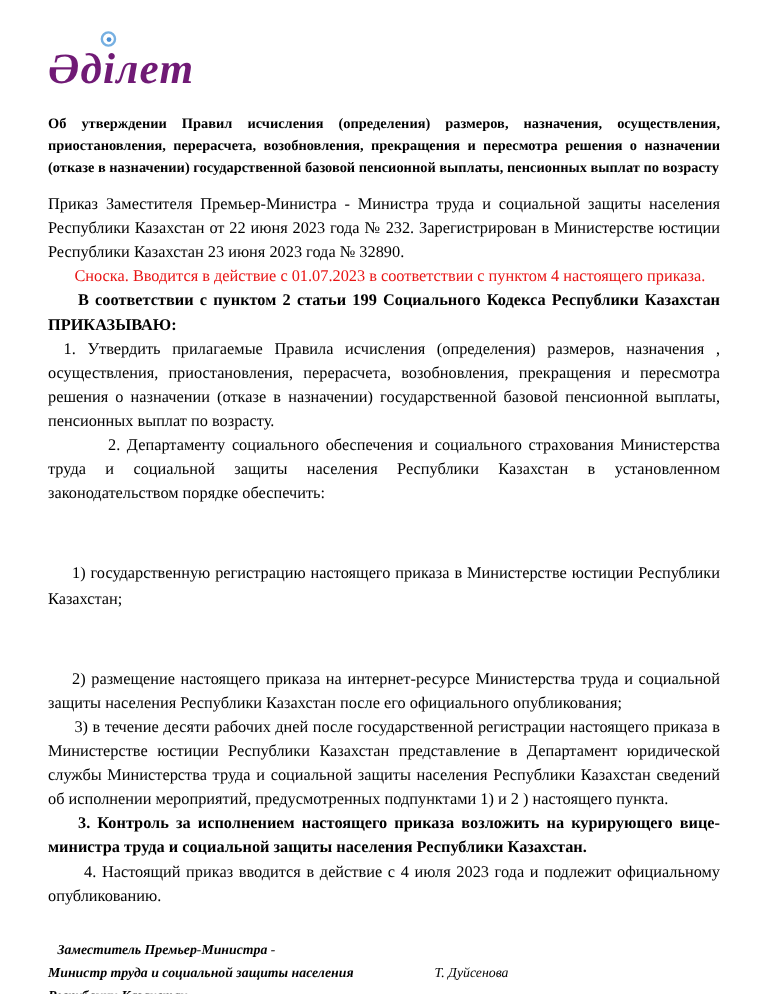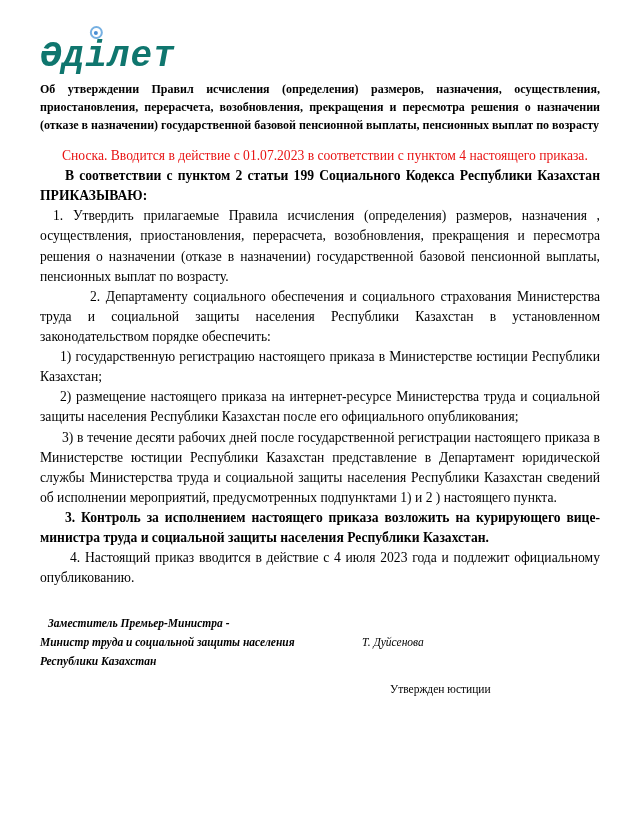--- a/index.html
+++ b/index.html
@@ -13,25 +13,26 @@
     min-height: 828px;
     box-sizing: border-box;
     padding: 34px 40px 14px 40px;
     background: #ffffff;
     font-family: "Liberation Serif", serif;
     color: #000000;
   }
   
   .logo {
     height: 46px;
-    font-family: Liberation Mono, monospace;
+    margin-bottom: 14px;
+    font-family: Liberation Serif, serif;
     font-style: italic;
     font-weight: bold;
     font-size: 36px;
-    color: #0f766e;
+    color: #701a75;
     letter-spacing: 1px;
     line-height: 46px;
     user-select: none;
   }
   .logo-i {
     position: relative;
     display: inline-block;
   }
   .logo-ring {
     position: absolute;
@@ -70,21 +71,21 @@
     font-size: 13.6px;
     line-height: 1.48;
     text-align: justify;
   }
   .footnote {
     color: #e81313;
     text-indent: 22px;
     text-align: left;
   }
   .ind-13 { text-indent: 13px; }
-  .ind-20 { text-indent: 20px; }
+  .ind-20 { text-indent: 20px; margin-top: 47px; }
   .ind-22 { text-indent: 22px; }
   .ind-25 { text-indent: 25px; font-weight: bold; }
   .ind-30 { text-indent: 30px; }
   .ind-50 { text-indent: 50px; }
   
   .signature {
     display: flex;
     margin-top: 26px;
     font-size: 11.5px;
     font-style: italic;
@@ -113,20 +114,21 @@
 <body>
 
 <div class="page">
 
   <div class="logo">
     <span>Әд</span><span class="logo-i"><span>і</span><span class="logo-ring"></span></span><span>лет</span>
   </div>
 
   <h1 class="doc-title">Об утверждении Правил исчисления (определения) размеров, назначения, осуществления, приостановления, перерасчета, возобновления, прекращения и пересмотра решения о назначении (отказе в назначении) государственной базовой пенсионной выплаты, пенсионных выплат по возрасту</h1>
 
+  <p class="para">Приказ Заместителя Премьер-Министра - Министра труда и социальной защиты населения Республики Казахстан от 22 июня 2023 года № 232. Зарегистрирован в Министерстве юстиции Республики Казахстан 23 июня 2023 года № 32890.</p>
 
   <p class="para footnote">Сноска. Вводится в действие с 01.07.2023 в соответствии с пунктом 4 настоящего приказа.</p>
 
   <p class="para ind-25">В соответствии с пунктом 2 статьи 199 Социального Кодекса Республики Казахстан ПРИКАЗЫВАЮ:</p>
   <p class="para ind-13">1. Утвердить прилагаемые Правила исчисления (определения) размеров, назначения , осуществления, приостановления, перерасчета, возобновления, прекращения и пересмотра решения о назначении (отказе в назначении) государственной базовой пенсионной выплаты, пенсионных выплат по возрасту.</p>
   <p class="para ind-50">2. Департаменту социального обеспечения и социального страхования Министерства труда и социальной защиты населения Республики Казахстан в установленном законодательством порядке обеспечить:</p>
   <p class="para ind-20">1) государственную регистрацию настоящего приказа в Министерстве юстиции Республики Казахстан;</p>
   <p class="para ind-20">2) размещение настоящего приказа на интернет-ресурсе Министерства труда и социальной защиты населения Республики Казахстан после его официального опубликования;</p>
   <p class="para ind-22">3) в течение десяти рабочих дней после государственной регистрации настоящего приказа в Министерстве юстиции Республики Казахстан представление в Департамент юридической службы Министерства труда и социальной защиты населения Республики Казахстан сведений об исполнении мероприятий, предусмотренных подпунктами 1) и 2 ) настоящего пункта.</p>
   <p class="para ind-25">3. Контроль за исполнением настоящего приказа возложить на курирующего вице-министра труда и социальной защиты населения Республики Казахстан.</p>

